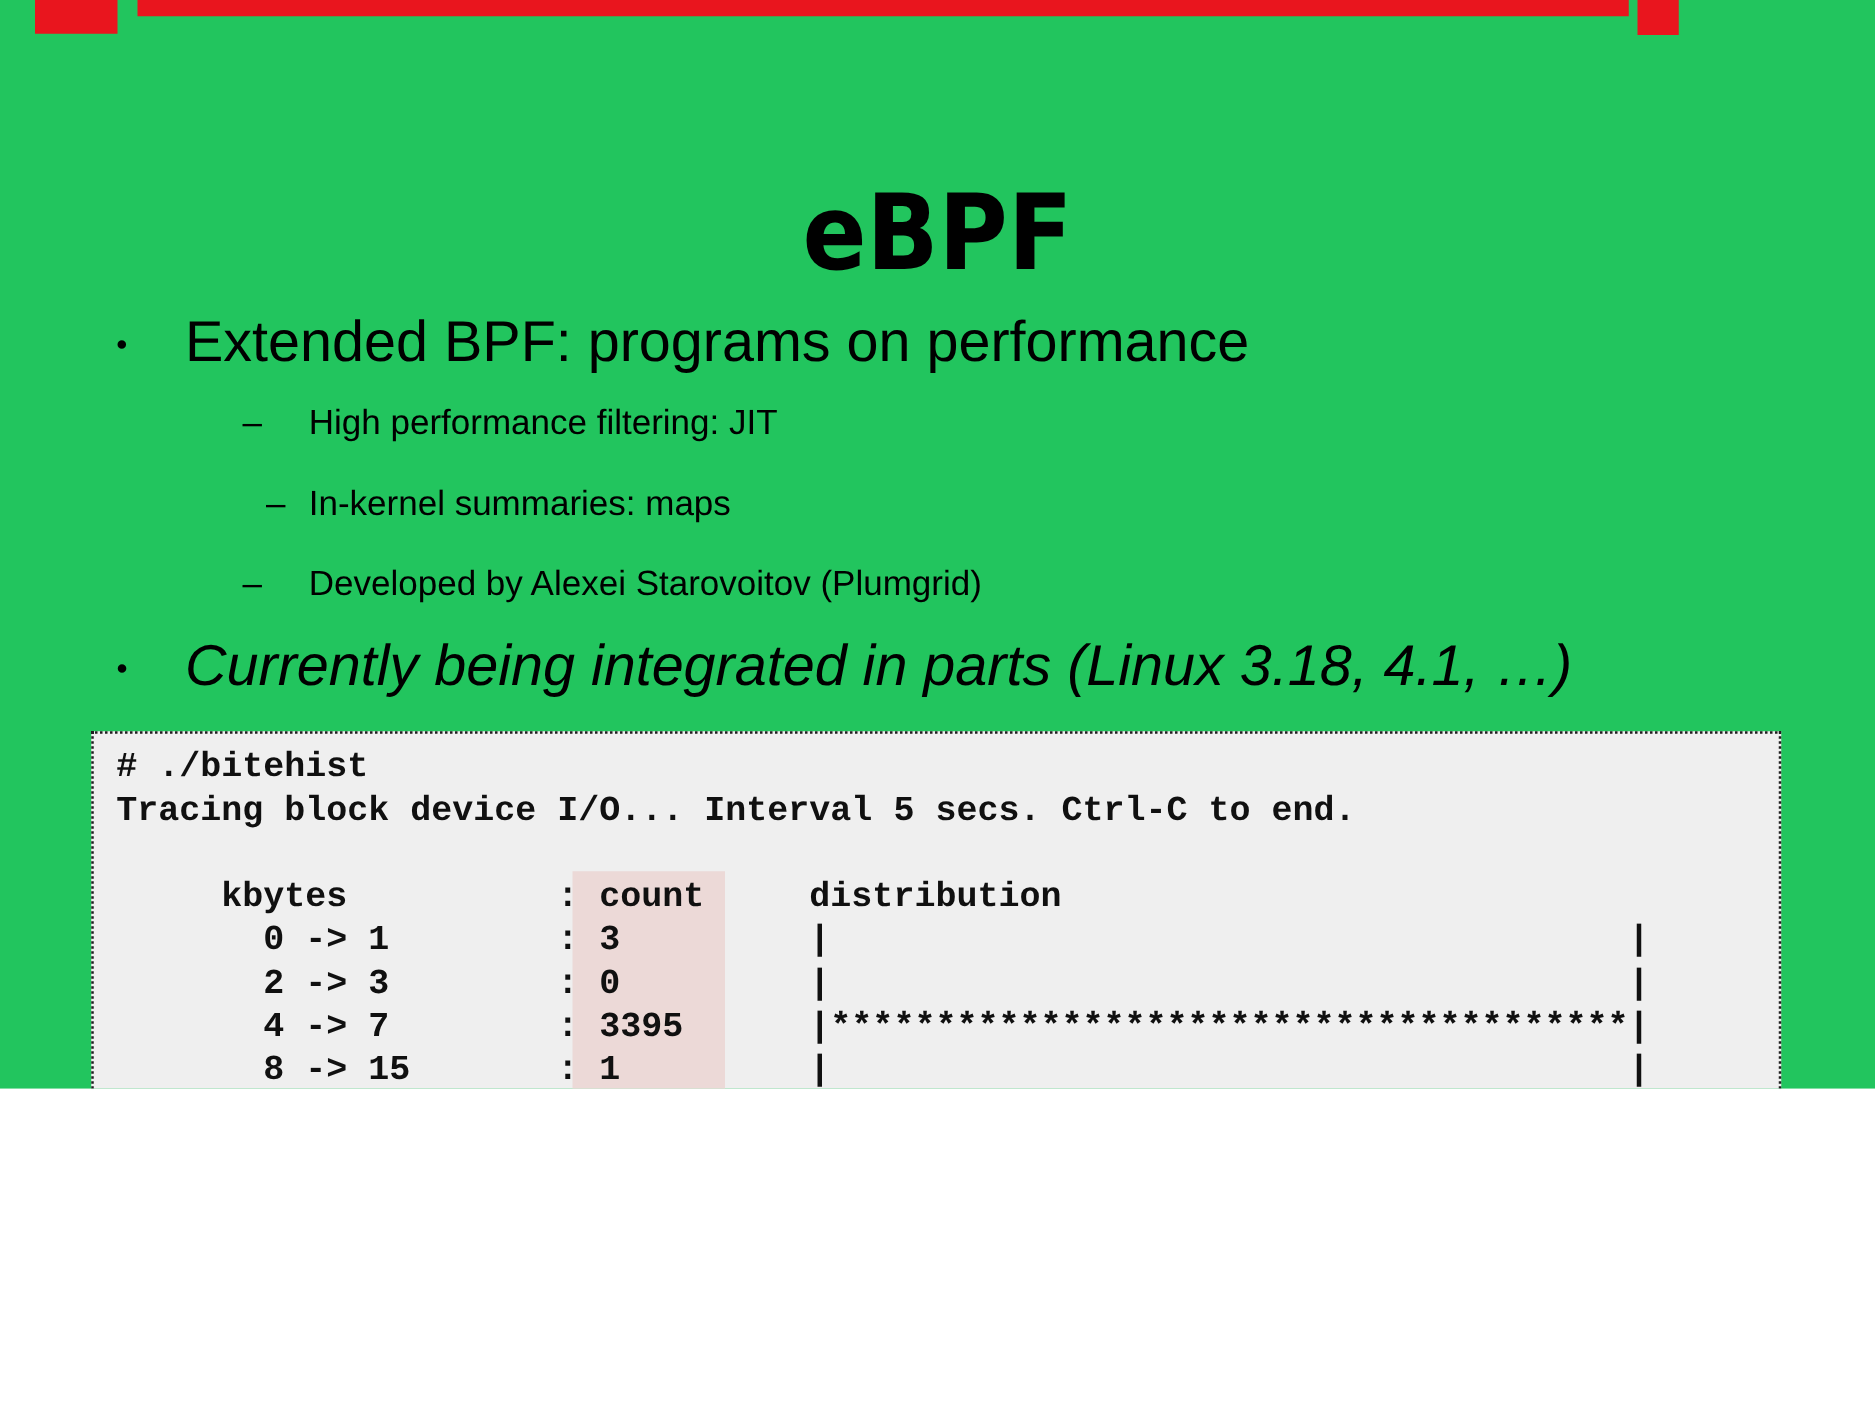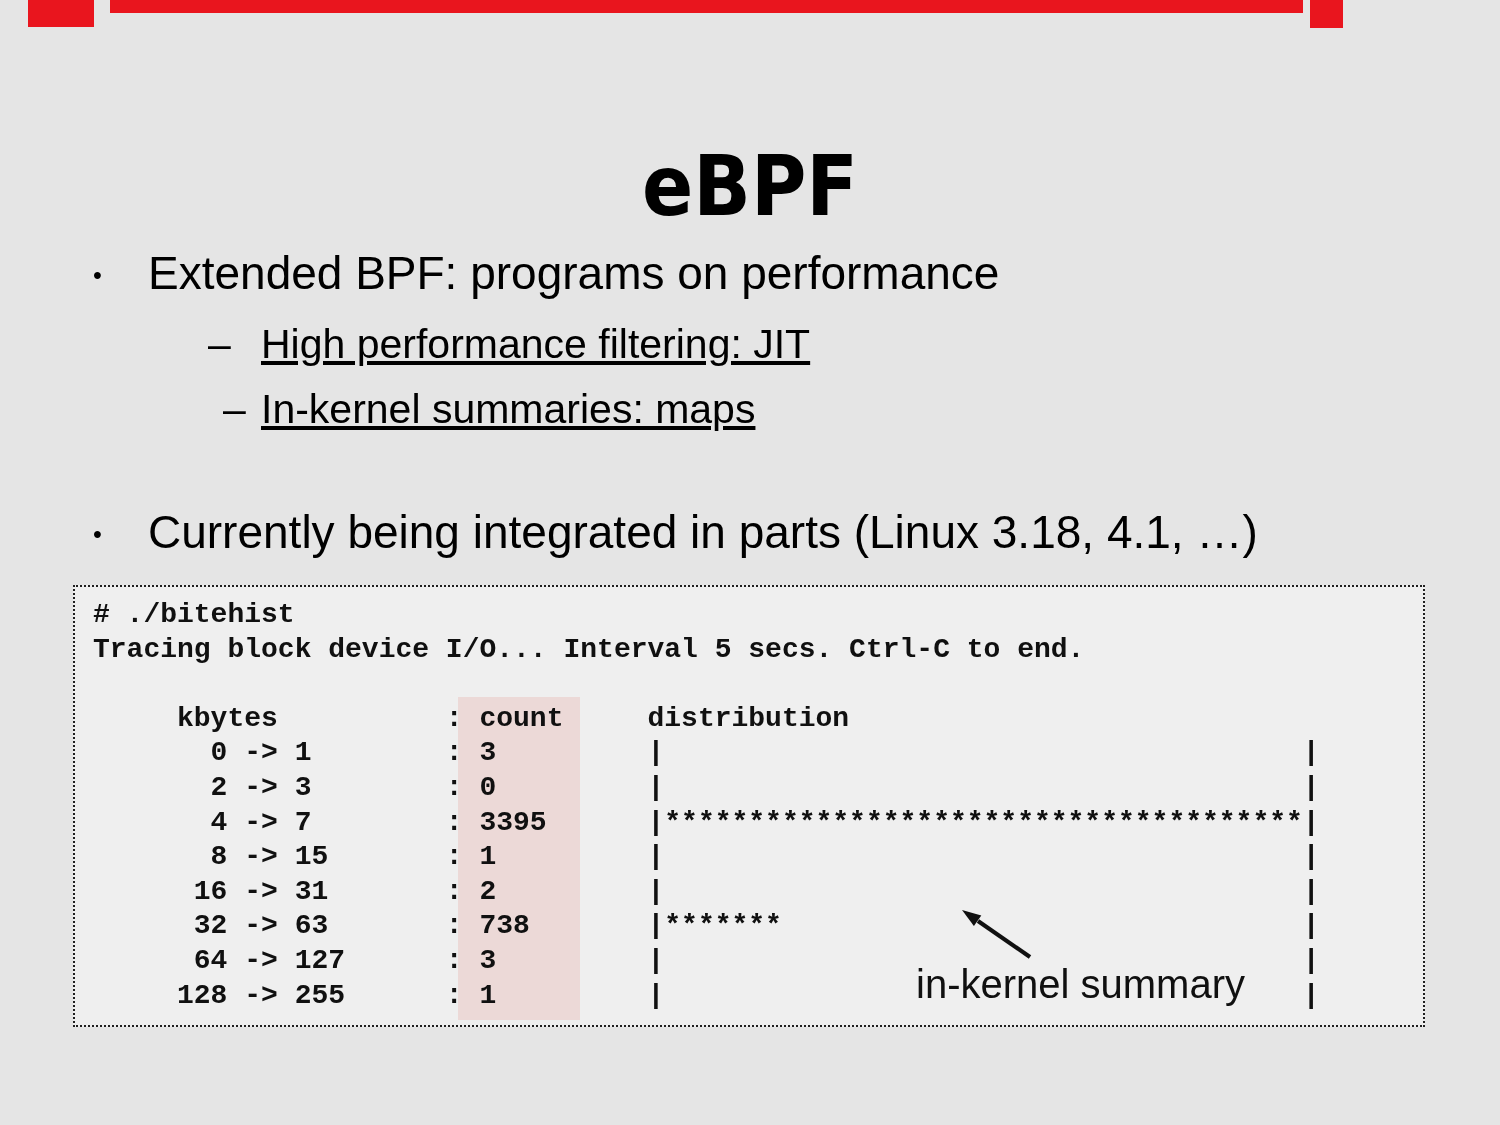--- a/index.html
+++ b/index.html
@@ -1,40 +1,40 @@
 <!DOCTYPE html>
 <html><head>
 <meta charset="utf-8">
 <style>
   html,body{margin:0;padding:0;background:#fff;}
-  .page{position:relative;width:1500px;height:1125px;background:#e5e5e5;overflow:hidden;
+  .page{position:relative;width:1500px;height:871px;background:#22c55e;overflow:hidden;
         font-family:"Liberation Sans",sans-serif;color:#000;}
 
   
   .accent{position:absolute;background:#e9151e;top:0;}
   .accent-a{left:28px;width:66px;height:27px;}
   .accent-b{left:110px;width:1193px;height:13px;}
   .accent-c{left:1310px;width:33px;height:28px;}
 
   
   .title{position:absolute;left:0;right:0;top:88px;text-align:center;
          font-family:"DejaVu Sans",sans-serif;font-size:84px;line-height:1;color:#000;}
   .title-inner{display:inline-block;transform:scaleX(0.9);transform-origin:50% 50%;}
 
   
   .b{position:absolute;line-height:1;white-space:nowrap;}
   .lvl1{left:93px;font-size:46px;}
-  .lvl2{left:208px;font-size:41px;text-decoration:underline;}
+  .lvl2{left:194px;font-size:28px;}
   .b .g1{display:inline-block;width:55px;font-size:0.55em;vertical-align:0.18em;}
   .b .g2{display:inline-block;width:53px;}
   .p1{top:250px;}
   .p2{top:324px;}
   .p3{top:389px;text-align:center;}
   .p4{top:453px;}
-  .p5{top:509px;}
+  .p5{top:509px;font-style:italic;}
 
   
   .codebox{position:absolute;left:73px;top:585px;width:1352px;height:442px;
            background:#efefef;border:2px dotted #1f1f1f;box-sizing:border-box;padding-left:40px;}
   .count-hl{position:absolute;left:383px;top:110px;width:122px;height:323px;
             background:#ecd9d7;}
   .codebox pre{position:absolute;left:18px;top:11px;margin:0;
                font-family:"Liberation Mono",monospace;font-weight:bold;
                font-size:28px;line-height:34.6px;color:#101010;}
 
@@ -56,20 +56,23 @@
 
   <div class="b lvl1 p1">
     <span class="g1">•</span><span>Extended BPF: programs on performance</span>
   </div>
   <div class="b lvl2 p2">
     <span class="g2">–</span><span>High performance filtering: JIT</span>
   </div>
   <div class="b lvl2 p3">
     <span class="g2">–</span><span>In-kernel summaries: maps</span>
   </div>
+  <div class="b lvl2 p4">
+    <span class="g2">–</span><span>Developed by Alexei Starovoitov (Plumgrid)</span>
+  </div>
   <div class="b lvl1 p5">
     <span class="g1">•</span><span>Currently being integrated in parts (Linux 3.18, 4.1, …)</span>
   </div>
 
   <div class="codebox">
     <div class="count-hl"></div>
     <pre># ./bitehist
 Tracing block device I/O... Interval 5 secs. Ctrl-C to end.
 
      kbytes          : count     distribution

